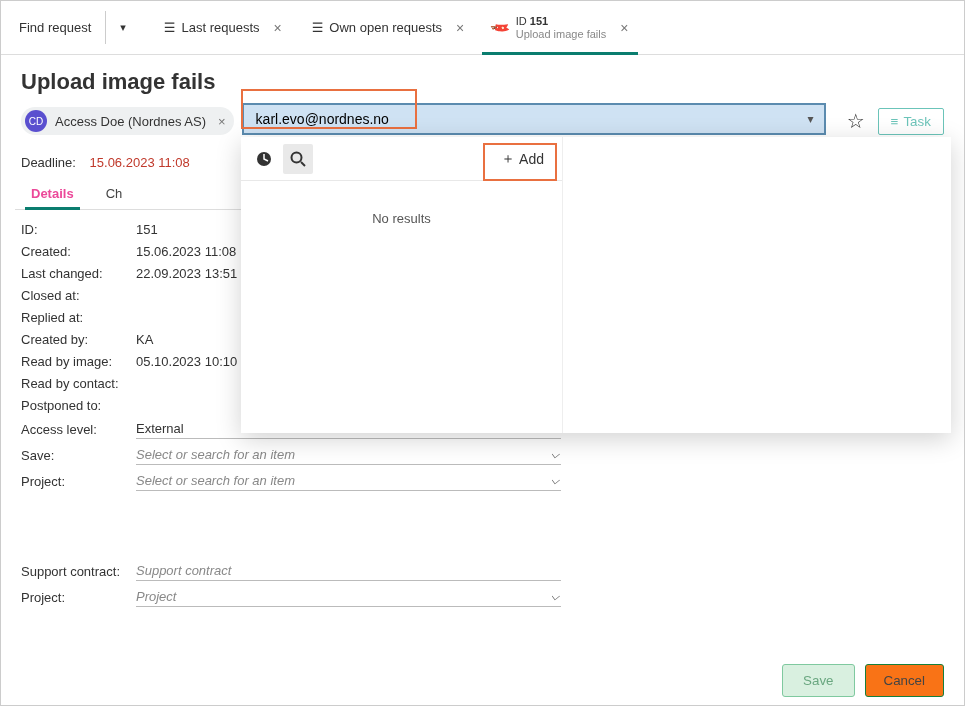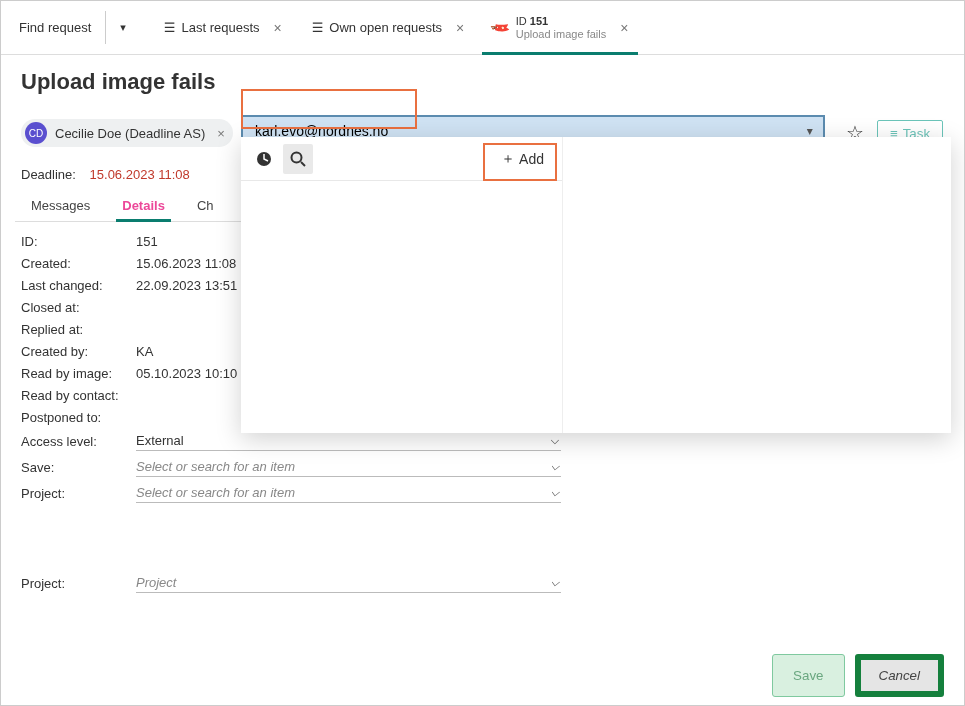--- a/index.html
+++ b/index.html
@@ -88,21 +88,20 @@
   .add-contact {
     flex: 1;
     height: 32px;
     border: 2px solid #5b8baf;
     background: #cfe2f3;
     display: flex;
     align-items: center;
     padding: 0 10px;
     max-width: 584px;
     position: relative;
-    margin-top: 12px;
   }
   .add-contact input {
     flex:1; border:none; background:transparent; outline:none; font-size:14px;
   }
   .add-contact .dd-arrow {
     color:#555; font-size:12px;
   }
   .highlight-box {
     position: absolute;
     border: 2px solid #e97040;
@@ -244,27 +243,26 @@
   }
   .btn-save {
     border: 1px solid #7fc99f;
     background: #d9f0e0;
     color: #6aa780;
     padding: 8px 20px;
     border-radius: 3px;
     cursor: pointer;
   }
   .btn-cancel {
-    border: 6px solid #15803d;
-    background: #e5e5e5;
+    border: 1px solid #15803d;
+    background: #f97316;
     color: #444;
     padding: 8px 18px;
     border-radius: 3px;
     cursor: pointer;
-    font-style: italic;
   }
 </style>
 </head>
 <body>
 
 <div class="tabbar">
   <div class="tab">
     <span>Find request</span>
   </div>
   <div class="vdiv"></div>
@@ -289,21 +287,21 @@
     </span>
     <span class="closex">×</span>
   </div>
 </div>
 
 <div class="page-title">Upload image fails</div>
 
 <div class="person-row">
   <div class="chip">
     <div class="avatar">CD</div>
-    <span>Cecilie Doe (Deadline AS)</span>
+    <span>Access Doe (Nordnes AS)</span>
     <span class="closex">×</span>
   </div>
   <div class="add-contact">
     <input value="karl.evo@nordnes.no" style="">
     <span class="dd-arrow">▾</span>
   </div>
   <div class="star-btn">
     <span>☆</span>
   </div>
   <button class="task-btn">
@@ -313,21 +311,20 @@
 </div>
 
 <div class="highlight-box" style="top:88px; left:240px; width:176px; height:40px;"></div>
 
 <div class="deadline-row">
   <span>Deadline:</span>
   <span class="val">15.06.2023 11:08</span>
 </div>
 
 <div class="subtabs">
-  <div class="subtab">Messages</div>
   <div class="subtab active">Details</div>
   <div class="subtab">Ch</div>
 </div>
 
 <div class="details">
   <div class="drow">
       <div class="dlabel">ID:</div>
       <div class="dval">151</div>
     </div>
   <div class="drow">
@@ -380,20 +377,27 @@
   <div class="drow">
       <div class="dlabel">Project:</div>
     <div class="dval selectish">
       <span>Select or search for an item</span>
         <span class="chev">⌵</span>
     </div>
   </div>
 
   <div style="height:64px"></div>
 
+  <div class="drow">
+      <div class="dlabel">Support contract:</div>
+    <div class="dval selectish">
+      <span>Support contract</span>
+        <span class="chev"></span>
+    </div>
+  </div>
   <div class="drow">
       <div class="dlabel">Project:</div>
     <div class="dval selectish">
       <span>Project</span>
         <span class="chev">⌵</span>
     </div>
   </div>
 </div>
 
 <div class="popover">
@@ -409,20 +413,21 @@
         <svg width="18" height="18">
             <circle cx="7.5" cy="7.5" r="5" stroke="#333" stroke-width="2" fill="none"></circle>
             <line x1="12" y1="12" x2="16" y2="16" stroke="#333" stroke-width="2"></line>
           </svg>
       </div>
       <div class="pop-add-btn">
         <span>＋</span>
         <span>Add</span>
       </div>
     </div>
+    <div class="pop-noresults">No results</div>
   </div>
 </div>
 
 <div class="highlight-box" style="top:142px; left:482px; width:74px; height:38px; z-index:25;"></div>
 
 <div class="footer">
   <button class="btn-save">Save</button>
   <button class="btn-cancel">Cancel</button>
 </div>
 

